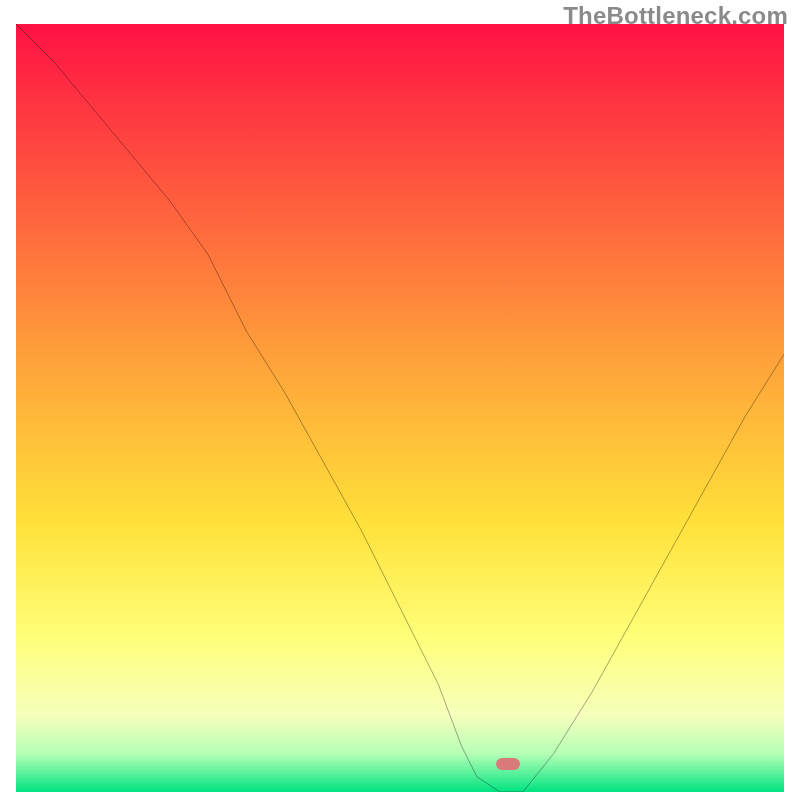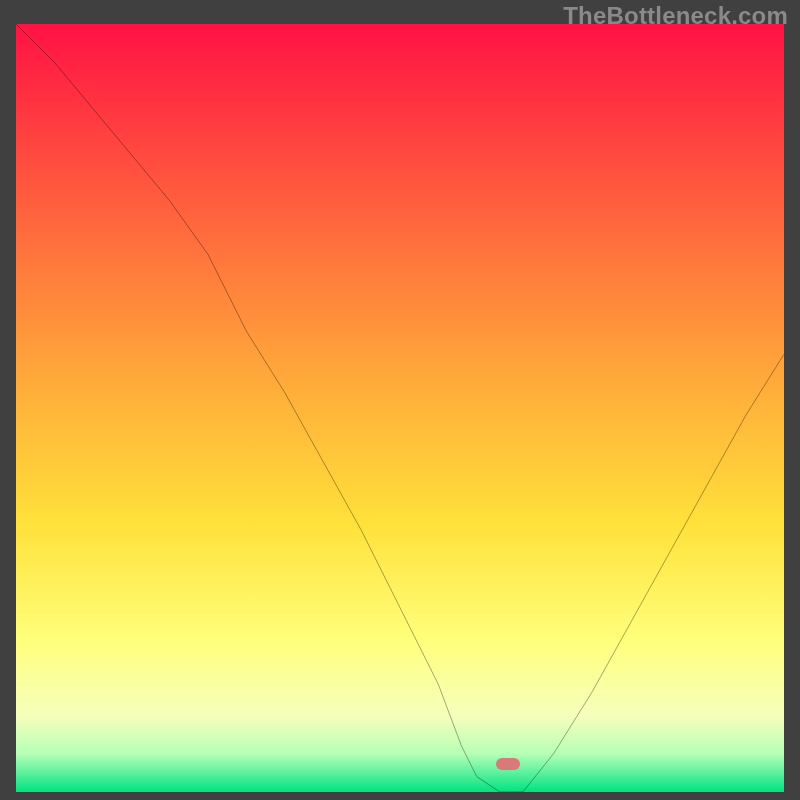--- a/index.html
+++ b/index.html
@@ -1,21 +1,21 @@
 <!DOCTYPE html>
 <html><head>
 <meta charset="utf-8">
 <style>
   * { margin: 0; padding: 0; box-sizing: border-box; }
   html, body { width: 800px; height: 800px; overflow: hidden; background: #000; }
   .frame {
     position: relative;
     width: 800px;
     height: 800px;
-    background: #404040;
+    background: #ffffff;
   }
   .plot {
     position: absolute;
     left: 16px;
     top: 24px;
     width: 768px;
     height: 744px;
   }
   .gradient-bg {
     position: absolute;

